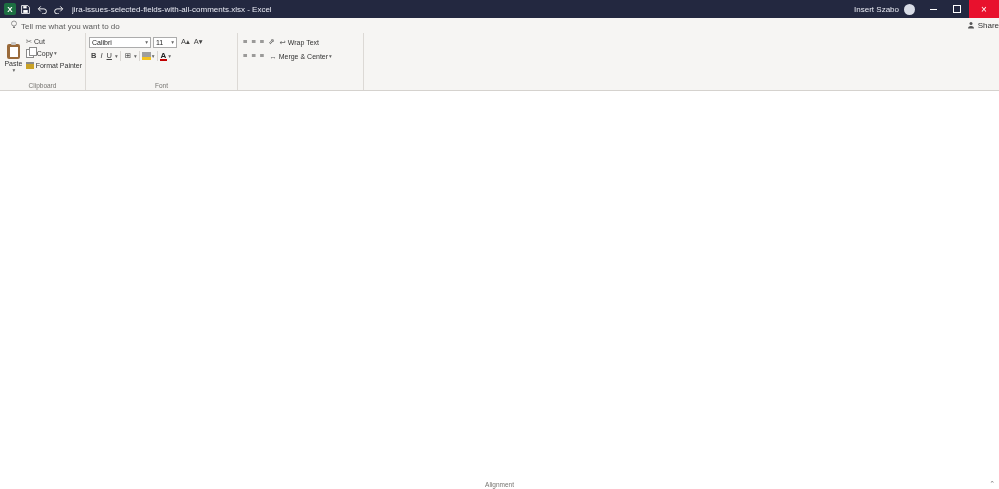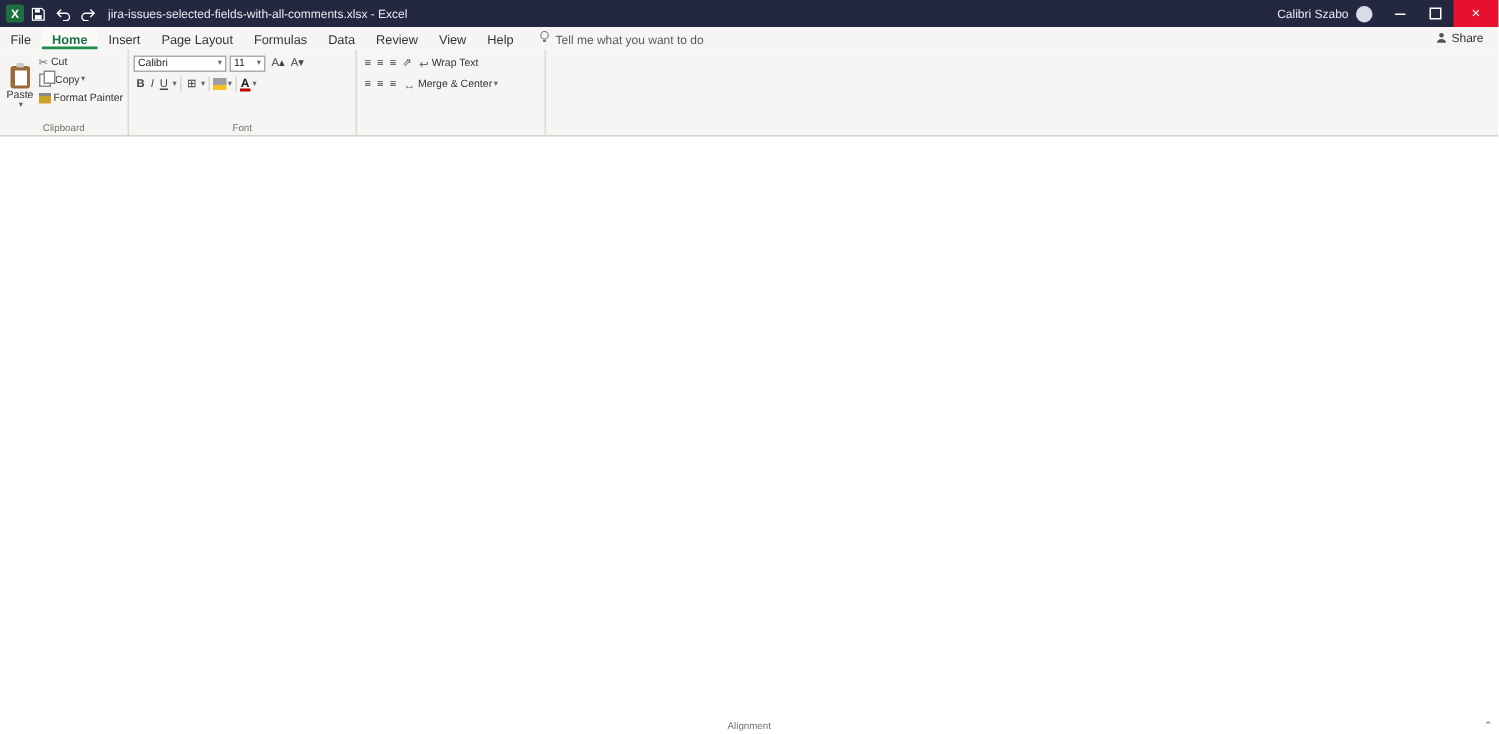--- a/index.html
+++ b/index.html
@@ -21,21 +21,21 @@
   .resbox{width:6px;height:6px;border:1px solid #fff;display:inline-block}
   .close{width:30px;background:#E8112D;font-size:10px}
 
   
   .menubar{height:15px;background:#F6F5F3;display:flex;align-items:center;flex:none;font-size:8.5px;color:#333}
   .mtabs{display:flex;height:100%}
   .mtab{padding:0 7px;display:flex;align-items:center;white-space:nowrap}
   .mtab.on{color:#1E7145;font-weight:bold;box-shadow:inset 0 -2px 0 #1E8A4C;background:#FBFAF9}
   .tellme{display:flex;align-items:flex-end;gap:3px;margin-left:10px;color:#5A5A5A;font-size:8px}
   .spacer{flex:1}
-  .share{display:flex;align-items:center;gap:3px;margin-right:10px;font-size:8px;color:#333}
+  .share{display:flex;align-items:center;gap:3px;font-size:8px;color:#333}
 
   
   .ribbon{height:57px;background:#F6F5F3;border-bottom:1px solid #D5D2CE;display:flex;flex:none;position:relative}
   .grp{position:relative;padding:2px 3px 9px 3px;border-right:1px solid #DCD9D5;box-sizing:border-box;flex:none}
   .glabel{position:absolute;bottom:0;left:0;right:0;text-align:center;font-size:6.5px;color:#767470;height:8px;line-height:8px}
   .gbody{display:flex;height:100%}
   .gcol{display:flex;flex-direction:column;justify-content:flex-start}
   .r1,.r2{display:flex;align-items:center;height:14px}
   .bigbtn{display:flex;flex-direction:column;align-items:center;justify-content:center;width:26px;margin-right:2px}
   .blabel{font-size:7px;color:#333;margin-top:1px;line-height:7px}
@@ -79,43 +79,32 @@
           </svg>
         </span>
       <span style="transform:scaleX(-1)">
           <svg width="10" height="9" viewBox="0 0 16 14">
             <path d="M3 6h8a4 4 0 0 1 0 8h-3" fill="none" stroke="#fff" stroke-width="1.5"></path>
             <path d="M6 2 2 6l4 4" fill="none" stroke="#fff" stroke-width="1.5"></path>
           </svg>
         </span>
     </span>
     <div class="title">jira-issues-selected-fields-with-all-comments.xlsx - Excel</div>
-    <span class="user">Calibri Szabo</span>
+    <span class="user">Insert Szabo</span>
     <span class="avatar"></span>
     <span class="winbtn">
         <span class="minbar"></span>
       </span>
     <span class="winbtn">
         <span class="resbox"></span>
       </span>
     <span class="winbtn close">×</span>
   </div>
 
   <div class="menubar">
-    <div class="mtabs">
-        <div class="mtab">File</div>
-        <div class="mtab on">Home</div>
-        <div class="mtab">Insert</div>
-        <div class="mtab">Page Layout</div>
-        <div class="mtab">Formulas</div>
-        <div class="mtab">Data</div>
-        <div class="mtab">Review</div>
-        <div class="mtab">View</div>
-        <div class="mtab">Help</div>
-      </div>
     <div class="tellme">
       <span><svg width="8" height="9" viewBox="0 0 16 18">
             <circle cx="8" cy="7" r="5" fill="none" stroke="#777" stroke-width="1.5"></circle>
             <rect x="6" y="13" width="4" height="3" fill="#777"></rect>
           </svg></span>
       <span>Tell me what you want to do</span>
     </div>
     <div class="spacer"></div>
     <div class="share">
       <span><svg width="8" height="8" viewBox="0 0 16 16">

